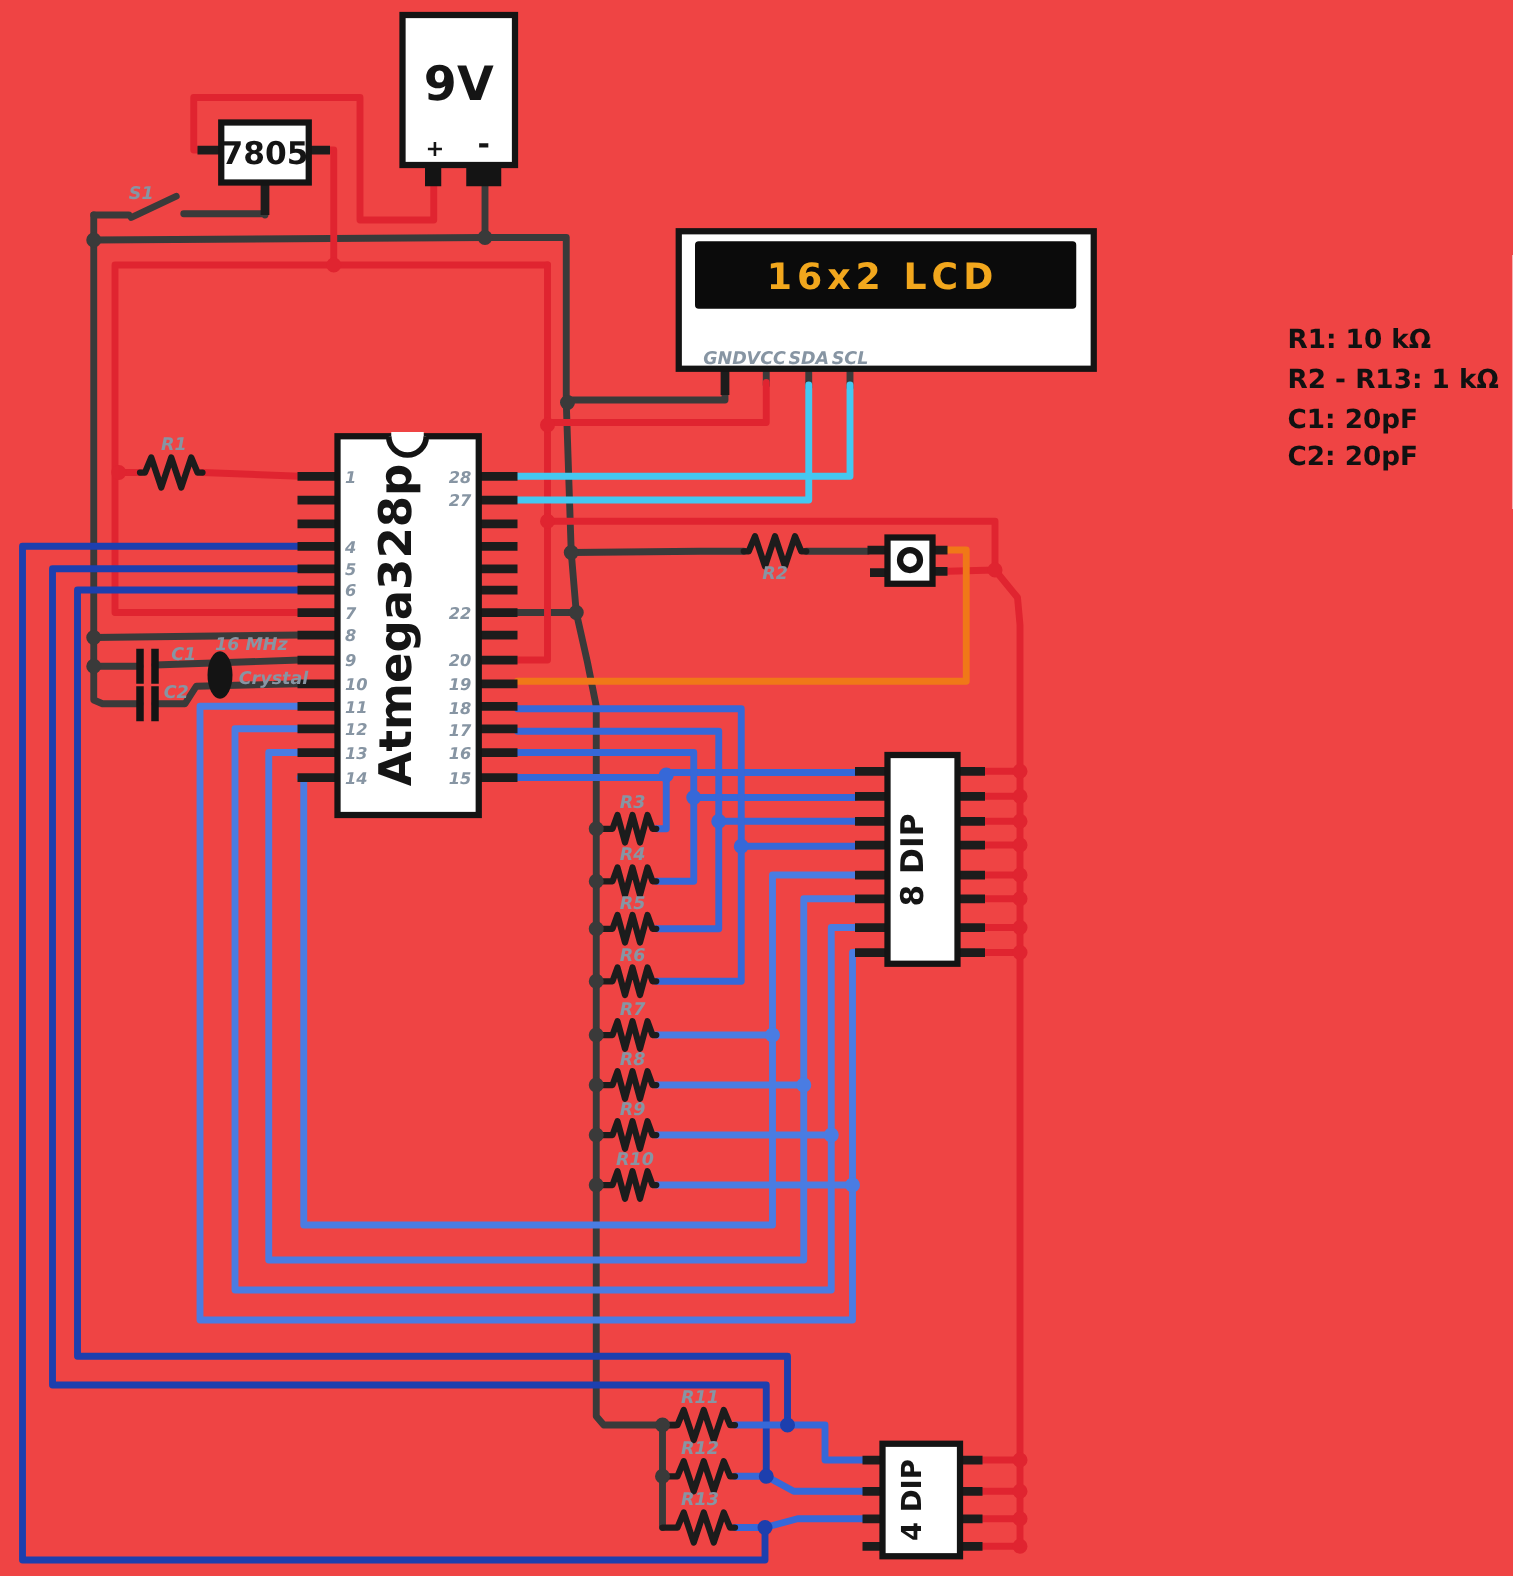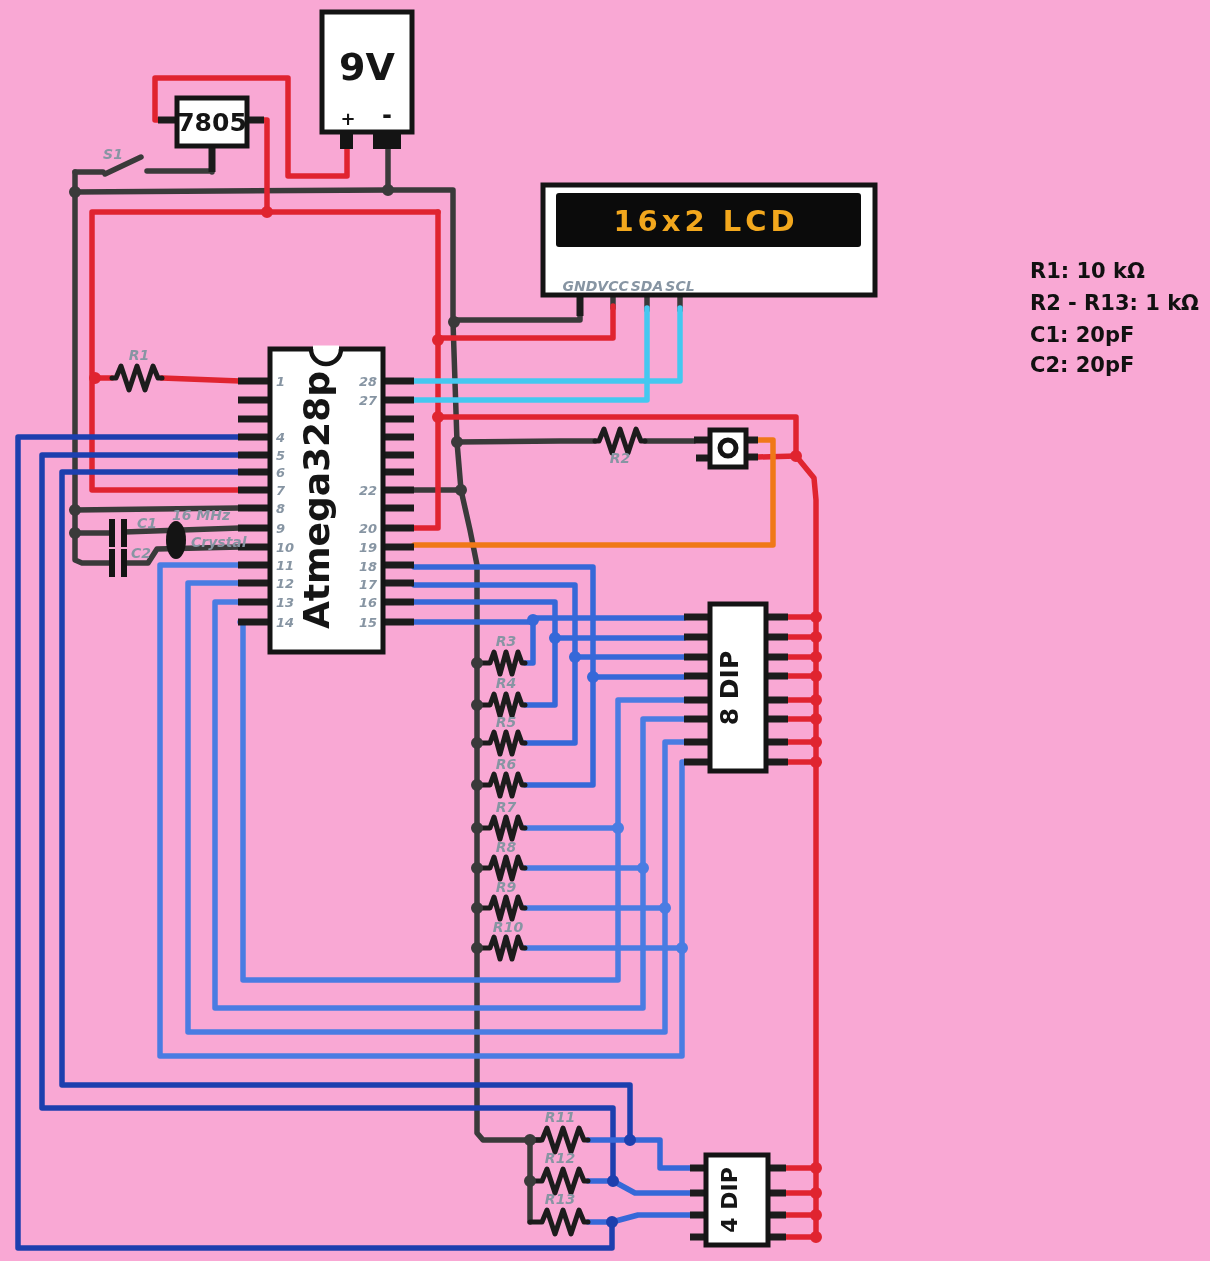--- a/index.html
+++ b/index.html
@@ -1,16 +1,16 @@
 <!DOCTYPE html>
 <html><head>
 <meta charset="utf-8">
 <style>
   html,body{margin:0;padding:0;background:#ffffff;}
-  #stage{width:1210px;height:1261px;position:relative;background:#f9a8d4;}
+  #stage{width:1210px;height:1261px;position:relative;background:#ef4444;}
   svg{display:block;}
   text{font-family:"DejaVu Sans", sans-serif;}
   .wire{fill:none;stroke-linecap:round;stroke-linejoin:round;stroke-width:5.5;}
   .wk{stroke:#3a3a3a;}
   .wr{stroke:#e02430;}
   .wd{stroke:#1d3fae;}
   .wb{stroke:#3668d8;}
   .wl{stroke:#4a7ce2;}
   .wc{stroke:#45c8f0;}
   .wo{stroke:#f07818;}

